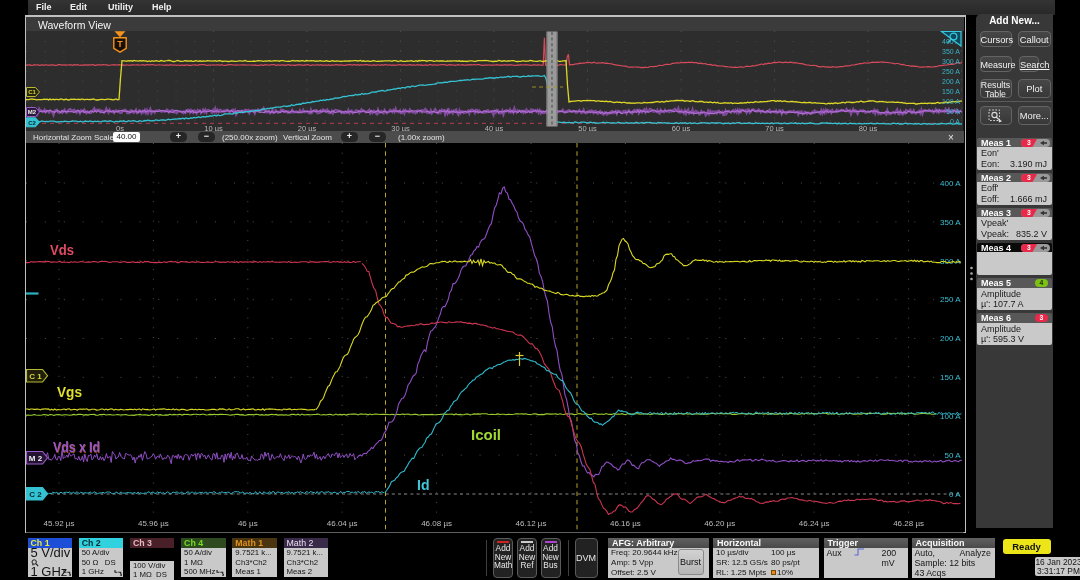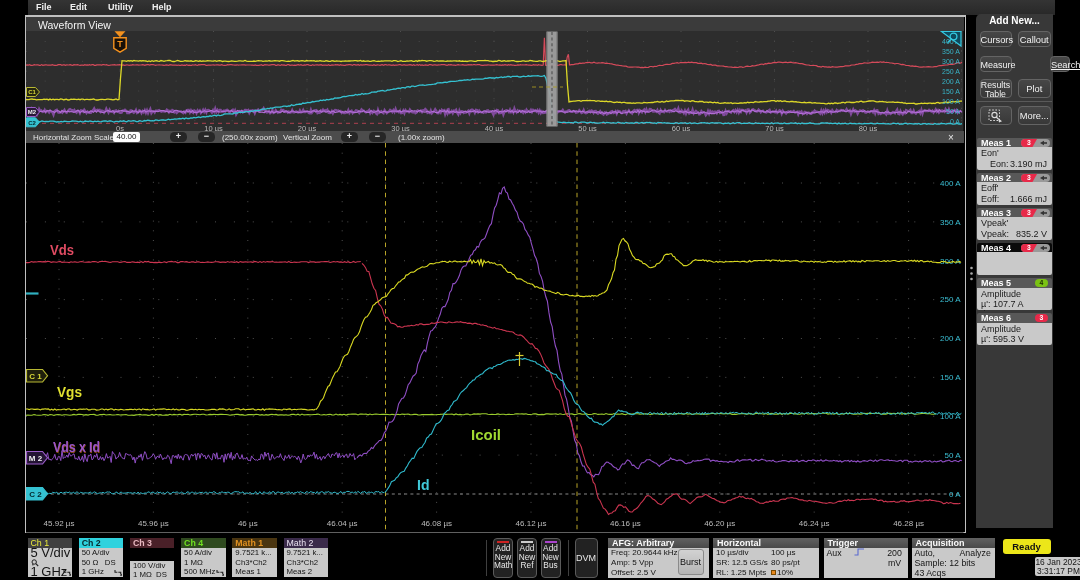--- a/index.html
+++ b/index.html
@@ -172,21 +172,21 @@
 <svg class="ab" style="left:967px;top:264px;" width="10" height="20" viewBox="0 0 10 20">
     <circle cx="4.5" cy="4" r="1.3" fill="#a8a8a8"></circle>
     <circle cx="4.5" cy="9.5" r="1.3" fill="#a8a8a8"></circle>
     <circle cx="4.5" cy="15" r="1.3" fill="#a8a8a8"></circle>
   </svg>
 <div class="ab" style="left:976px;top:14px;width:77px;height:514px;background:#383838;border-radius:5px 0 0 0;"></div>
 <div class="ab" style="left:976px;top:15px;width:77px;text-align:center;color:#fff;font-size:10px;font-weight:bold;">Add New...</div>
 <div class="btn" style="left:979.5px;top:30.5px;width:32px;height:16px;font-size:9.3px;line-height:16px;">Cursors</div>
 <div class="btn" style="left:1017.5px;top:30.5px;width:33.5px;height:16px;font-size:9.3px;line-height:16px;">Callout</div>
 <div class="btn" style="left:979.5px;top:55.5px;width:32px;height:16px;font-size:9.0px;line-height:16px;">Measure</div>
-<div class="btn" style="left:1050px;top:55.5px;width:20px;height:16px;font-size:9.3px;line-height:16px;text-decoration:underline;">Search</div>
+<div class="btn" style="left:1019px;top:55.5px;width:20px;height:16px;font-size:9.3px;line-height:16px;text-decoration:underline;">Search</div>
 <div class="btn" style="left:979.5px;top:78.5px;width:32px;height:19px;font-size:8.8px;line-height:9px;padding-top:1px;">Results<br>Table</div>
 <div class="btn" style="left:1017.5px;top:78.5px;width:33.5px;height:19px;font-size:9.3px;line-height:19px;">Plot</div>
 <div class="ab" style="left:977px;top:100.5px;width:75px;height:1px;background:#5a5a5a;"></div>
 <div class="btn" style="left:979.5px;top:105.5px;width:32px;height:19px;"></div>
 <svg class="ab" style="left:988px;top:108.5px;" width="15" height="14" viewBox="0 0 15 14">
     <rect x="1" y="1" width="10.5" height="10.5" fill="none" stroke="#ddd" stroke-width="1" stroke-dasharray="1.6 1.6"></rect>
     <circle cx="6.5" cy="6" r="2.6" fill="none" stroke="#ddd" stroke-width="1.1"></circle>
     <line x1="8.3" y1="8" x2="10.6" y2="10.4" stroke="#ddd" stroke-width="1.2"></line>
     <polygon points="10.2,9.2 14,12.2 11,13.6" fill="#ddd"></polygon>
   </svg>
@@ -195,21 +195,21 @@
     <div class="mh" style="top:0;height:9.8px;background:#585858;padding-left:4px;line-height:10px;border-radius:2px 2px 0 0;">Meas 1</div>
     <svg class="ab" style="right:2px;top:1px;" width="29" height="8" viewBox="0 0 29 8">
       <rect x="0" y="0" width="29" height="8" rx="4" fill="#9a9a9a"></rect>
       <path d="M4,0 h12 l-4.5,8 h-7.5 a4,4 0 0 1 -4,-4 a4,4 0 0 1 4,-4 z" fill="#e82949"></path>
       <text x="8" y="6.4" fill="#fff" font-size="6.8" font-weight="bold" text-anchor="middle">3</text>
       <polygon points="19,4 23,1.8 23,6.2" fill="#333"></polygon>
       <rect x="23" y="3.2" width="3" height="1.6" fill="#333"></rect>
     </svg>
     <div class="mb" style="top:9.8px;height:22.8px;border-radius:0 0 2px 2px;">
       <div style="padding:1px 0 0 4px;line-height:10.5px;">Eon'</div>
-      <div style="padding-left:4px;line-height:10.5px;margin-left:9px;">Eon:<span style="float:right;padding-right:5px;">3.190 mJ</span></div>
+      <div style="padding-left:4px;line-height:10.5px;">Eon:<span style="float:right;padding-right:5px;">3.190 mJ</span></div>
     </div>
   </div>
 <div class="ab" style="left:977px;top:172.6px;width:75px;height:32.6px;">
     <div class="mh" style="top:0;height:9.8px;background:#585858;padding-left:4px;line-height:10px;border-radius:2px 2px 0 0;">Meas 2</div>
     <svg class="ab" style="right:2px;top:1px;" width="29" height="8" viewBox="0 0 29 8">
       <rect x="0" y="0" width="29" height="8" rx="4" fill="#9a9a9a"></rect>
       <path d="M4,0 h12 l-4.5,8 h-7.5 a4,4 0 0 1 -4,-4 a4,4 0 0 1 4,-4 z" fill="#e82949"></path>
       <text x="8" y="6.4" fill="#fff" font-size="6.8" font-weight="bold" text-anchor="middle">3</text>
       <polygon points="19,4 23,1.8 23,6.2" fill="#333"></polygon>
       <rect x="23" y="3.2" width="3" height="1.6" fill="#333"></rect>
@@ -263,21 +263,21 @@
     <svg class="ab" style="right:4px;top:1px;" width="13" height="8" viewBox="0 0 13 8">
       <rect x="0" y="0" width="13" height="8" rx="4" fill="#e82949"></rect>
       <text x="6.5" y="6.4" fill="#fff" font-size="6.8" font-weight="bold" text-anchor="middle">3</text>
     </svg>
     <div class="mb" style="top:9.8px;height:22.8px;border-radius:0 0 2px 2px;">
       <div style="padding:1px 0 0 4px;line-height:10.5px;">Amplitude</div>
       <div style="padding-left:4px;line-height:10.5px;">µ': 595.3 V</div>
     </div>
   </div>
 <div class="ab" style="left:27.5px;top:537.5px;width:44.5px;height:40px;">
-    <div class="ab" style="left:0;top:0;width:100%;height:10.2px;background:#404040;color:#e8e838;font-size:8.8px;font-weight:normal;padding-left:3px;line-height:10.5px;">Ch 1</div>
+    <div class="ab" style="left:0;top:0;width:100%;height:10.2px;background:#1d4ed8;color:#e8e838;font-size:8.8px;font-weight:bold;padding-left:3px;line-height:10.5px;">Ch 1</div>
     <div class="ab" style="left:0;top:10.2px;width:100%;height:29.8px;background:#c9c9c9;color:#141414;font-size:13px;line-height:9.9px;padding-left:3px;">
       <div style="height:9.9px;position:relative;">5 V/div</div>
       <div style="height:9.9px;position:relative;"><svg width="9" height="8" viewBox="0 0 9 8">
           <circle cx="3.2" cy="3" r="2.2" fill="none" stroke="#222" stroke-width="1"></circle>
           <line x1="4.8" y1="4.6" x2="7.2" y2="7" stroke="#222" stroke-width="1.1"></line>
           <line x1="1" y1="5.8" x2="2.6" y2="5.8" stroke="#222" stroke-width="1"></line>
         </svg></div>
       <div style="height:9.9px;position:relative;">1 GHz<svg style="position:absolute;right:1.5px;top:1.5px;" width="8" height="7" viewBox="0 0 8 7">
           <path d="M1,1 v2.2 h2.4 M4.3,3.2 h2.4 v2.4" fill="none" stroke="#222" stroke-width="1.1"></path>
           <polygon points="5.8,6.8 8,6.8 8,4.6" fill="#222"></polygon>
@@ -359,21 +359,21 @@
       <div>10 µs/div<span style="position:absolute;left:58px;">100 µs</span></div>
       <div>SR: 12.5 GS/s<span style="position:absolute;left:58px;">80 ps/pt</span></div>
       <div>RL: 1.25 Mpts<span style="position:absolute;left:58px;"><span style="display:inline-block;width:5px;height:5px;background:#e8881e;border:1px solid #7a4a00;margin-right:1px;"></span>10%</span></div>
     </div>
   </div>
 <div class="ab" style="left:823.5px;top:538px;width:84px;height:39.8px;">
     <div class="ph" style="height:9.6px;line-height:10px;">Trigger</div>
     <div class="pb" style="height:30.2px;padding:0.5px 0 0 3px;line-height:10px;">
       <div>Aux<span style="position:absolute;left:30px;"><svg width="11" height="8" viewBox="0 0 11 8">
             <path d="M0.5,7 h3.5 v-6 h6" fill="none" stroke="#5a6ad0" stroke-width="1.1"></path>
-          </svg></span><span style="position:absolute;left:58px;text-align:center;">200 mV</span></div>
+          </svg></span><span style="position:absolute;left:58px;">200 mV</span></div>
     </div>
   </div>
 <div class="ab" style="left:911.5px;top:538px;width:83px;height:39.8px;">
     <div class="ph" style="height:9.6px;line-height:10px;">Acquisition</div>
     <div class="pb" style="height:30.2px;padding:0.5px 0 0 3px;line-height:10px;">
       <div>Auto,<span style="position:absolute;left:48px;">Analyze</span></div>
       <div>Sample: 12 bits</div>
       <div>43 Acqs</div>
     </div>
   </div>

